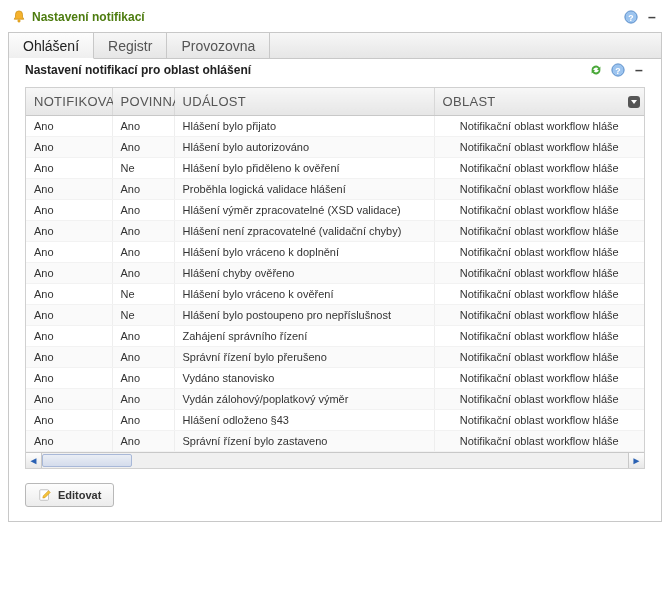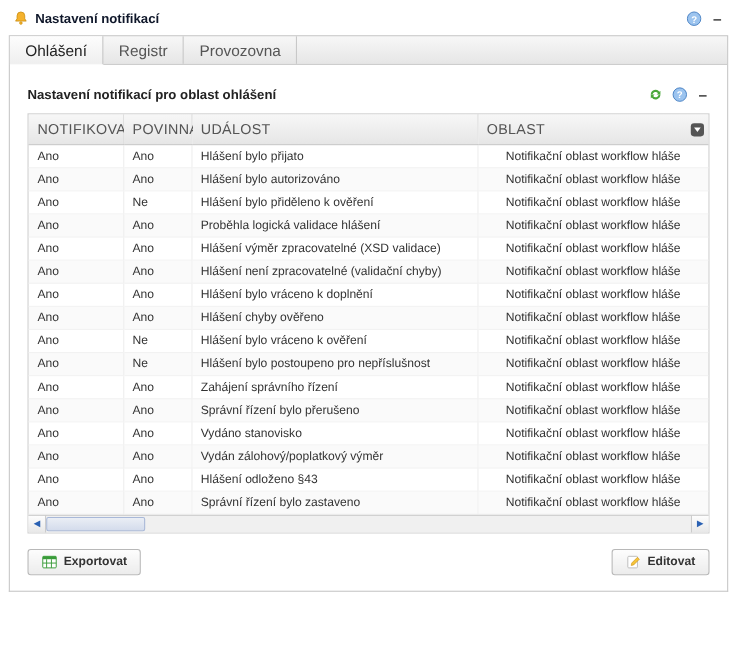--- a/index.html
+++ b/index.html
@@ -20,21 +20,21 @@
     padding: 6px 4px 8px 4px;
   }
   .titlebar .bell-icon {
     width: 14px; height: 14px;
     margin-right: 6px;
     display: inline-block;
   }
   .titlebar .title {
     font-weight: bold;
     font-size: 12px;
-    color: #0f172a;
+    color: #4d7c0f;
     flex: 1;
   }
   .win-controls { display: flex; align-items: center; gap: 8px; }
   .help-icon {
     width: 14px; height: 14px; display: inline-block;
   }
   .minimize-btn {
     width: 12px; height: 12px;
     display: inline-flex; align-items: center; justify-content: center;
     font-weight: bold;
@@ -60,21 +60,21 @@
   .tab.active {
     background: linear-gradient(#fdfdfd, #efefef);
     color: #222;
     font-weight: normal;
     border-bottom: 1px solid #fff;
     margin-bottom: -1px;
   }
   .panel {
     border: 1px solid #c8c8c8;
     border-top: none;
-    padding: 20px 10px 10px 10px;
+    padding: 4px 10px 10px 10px;
   }
   .panel-header {
     display: flex;
     align-items: center;
     padding: 0 6px 10px 6px;
   }
   .panel-header .subtitle {
     font-weight: bold;
     font-size: 12px;
     color: #222;
@@ -354,30 +354,20 @@
         <div class="track">
           <div class="thumb"></div>
         </div>
         <div class="arrow right">►</div>
       </div>
     </div>
 
     <div class="buttonbar">
       <button class="btn">
         <svg viewBox="0 0 16 16">
-            <rect x="1" y="2" width="14" height="12" rx="1" fill="#fff" stroke="#3a9c3a"></rect>
-            <rect x="1" y="2" width="14" height="3" fill="#3a9c3a"></rect>
-            <line x1="5" y1="5" x2="5" y2="14" stroke="#3a9c3a"></line>
-            <line x1="10" y1="5" x2="10" y2="14" stroke="#3a9c3a"></line>
-            <line x1="1" y1="9" x2="15" y2="9" stroke="#3a9c3a"></line>
-          </svg>
-        <span>Exportovat</span>
-      </button>
-      <button class="btn">
-        <svg viewBox="0 0 16 16">
             <rect x="2" y="2" width="10" height="12" rx="1" fill="#fff" stroke="#bcbcbc"></rect>
             <path d="M12 3l2 2-6 6-2.5.5.5-2.5z" fill="#f5c43a" stroke="#c98b0a" stroke-width="0.6"></path>
           </svg>
         <span>Editovat</span>
       </button>
     </div>
 
   </div>
 </div>
 

